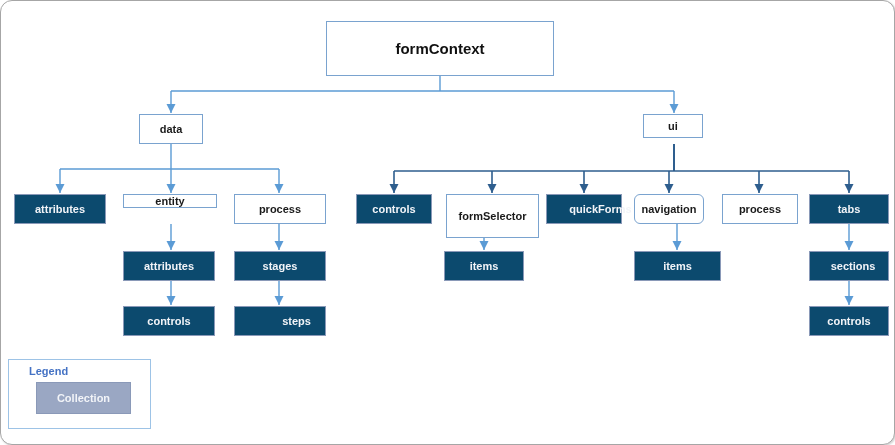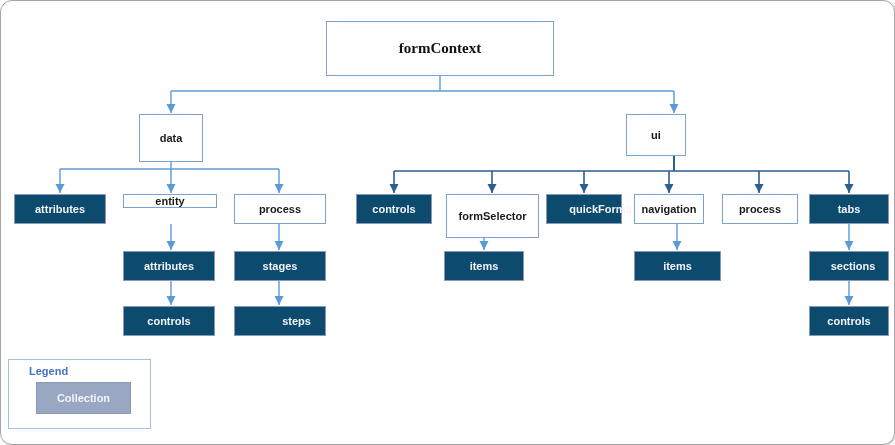--- a/index.html
+++ b/index.html
@@ -13,33 +13,33 @@
     position:absolute;display:flex;align-items:center;justify-content:center;
     box-sizing:border-box;font-weight:bold;font-size:11px;color:#1a1a1a;
     background:#fff;border:1px solid #7aa3cf;text-align:center;
   }
   .node.collection{
     background:#0c4a6e;border:1px solid #8a99b8;color:#f2f4f8;
   }
   .root{
     position:absolute;left:325px;top:20px;width:228px;height:55px;box-sizing:border-box;
     background:#fff;border:1px solid #7aa3cf;display:flex;flex-direction:column;
-    align-items:center;justify-content:center;gap:2px;font-family:Liberation Serif, serif;
+    align-items:center;justify-content:center;gap:2px;
   }
   .root .title{font-weight:bold;font-size:15px;color:#111;}
   .root .subtitle{font-weight:bold;font-size:10.5px;color:#111;}
-  #n-data{left:138px;top:113px;width:64px;height:48px;}
-  #n-ui{left:625px;top:113px;width:60px;height:42px;}
+  #n-data{left:138px;top:113px;width:64px;height:30px;}
+  #n-ui{left:642px;top:113px;width:60px;height:24px;}
   #n-d-attributes{left:13px;top:193px;width:92px;height:30px;}
   #n-entity{left:122px;top:193px;width:94px;height:14px;}
   #n-d-process{left:233px;top:193px;width:92px;height:30px;}
   #n-u-controls{left:355px;top:193px;width:76px;height:30px;}
   #n-formselector{left:445px;top:193px;width:93px;height:44px;}
   #n-quickforms{left:545px;top:193px;width:76px;height:30px;padding-left:33px;}
-  #n-navigation{left:633px;top:193px;width:70px;height:30px;}
+  #n-navigation{left:633px;top:193px;width:70px;height:30px;border-radius:6px;}
   #n-u-process{left:721px;top:193px;width:76px;height:30px;}
   #n-tabs{left:808px;top:193px;width:80px;height:30px;}
   #n-e-attributes{left:122px;top:250px;width:92px;height:30px;}
   #n-stages{left:233px;top:250px;width:92px;height:30px;}
   #n-fs-items{left:443px;top:250px;width:80px;height:30px;}
   #n-nav-items{left:633px;top:250px;width:87px;height:30px;}
   #n-sections{left:808px;top:250px;width:80px;height:30px;padding-left:8px;}
   #n-e-controls{left:122px;top:305px;width:92px;height:30px;}
   #n-steps{left:233px;top:305px;width:92px;height:30px;padding-left:33px;}
   #n-t-controls{left:808px;top:305px;width:80px;height:30px;}

